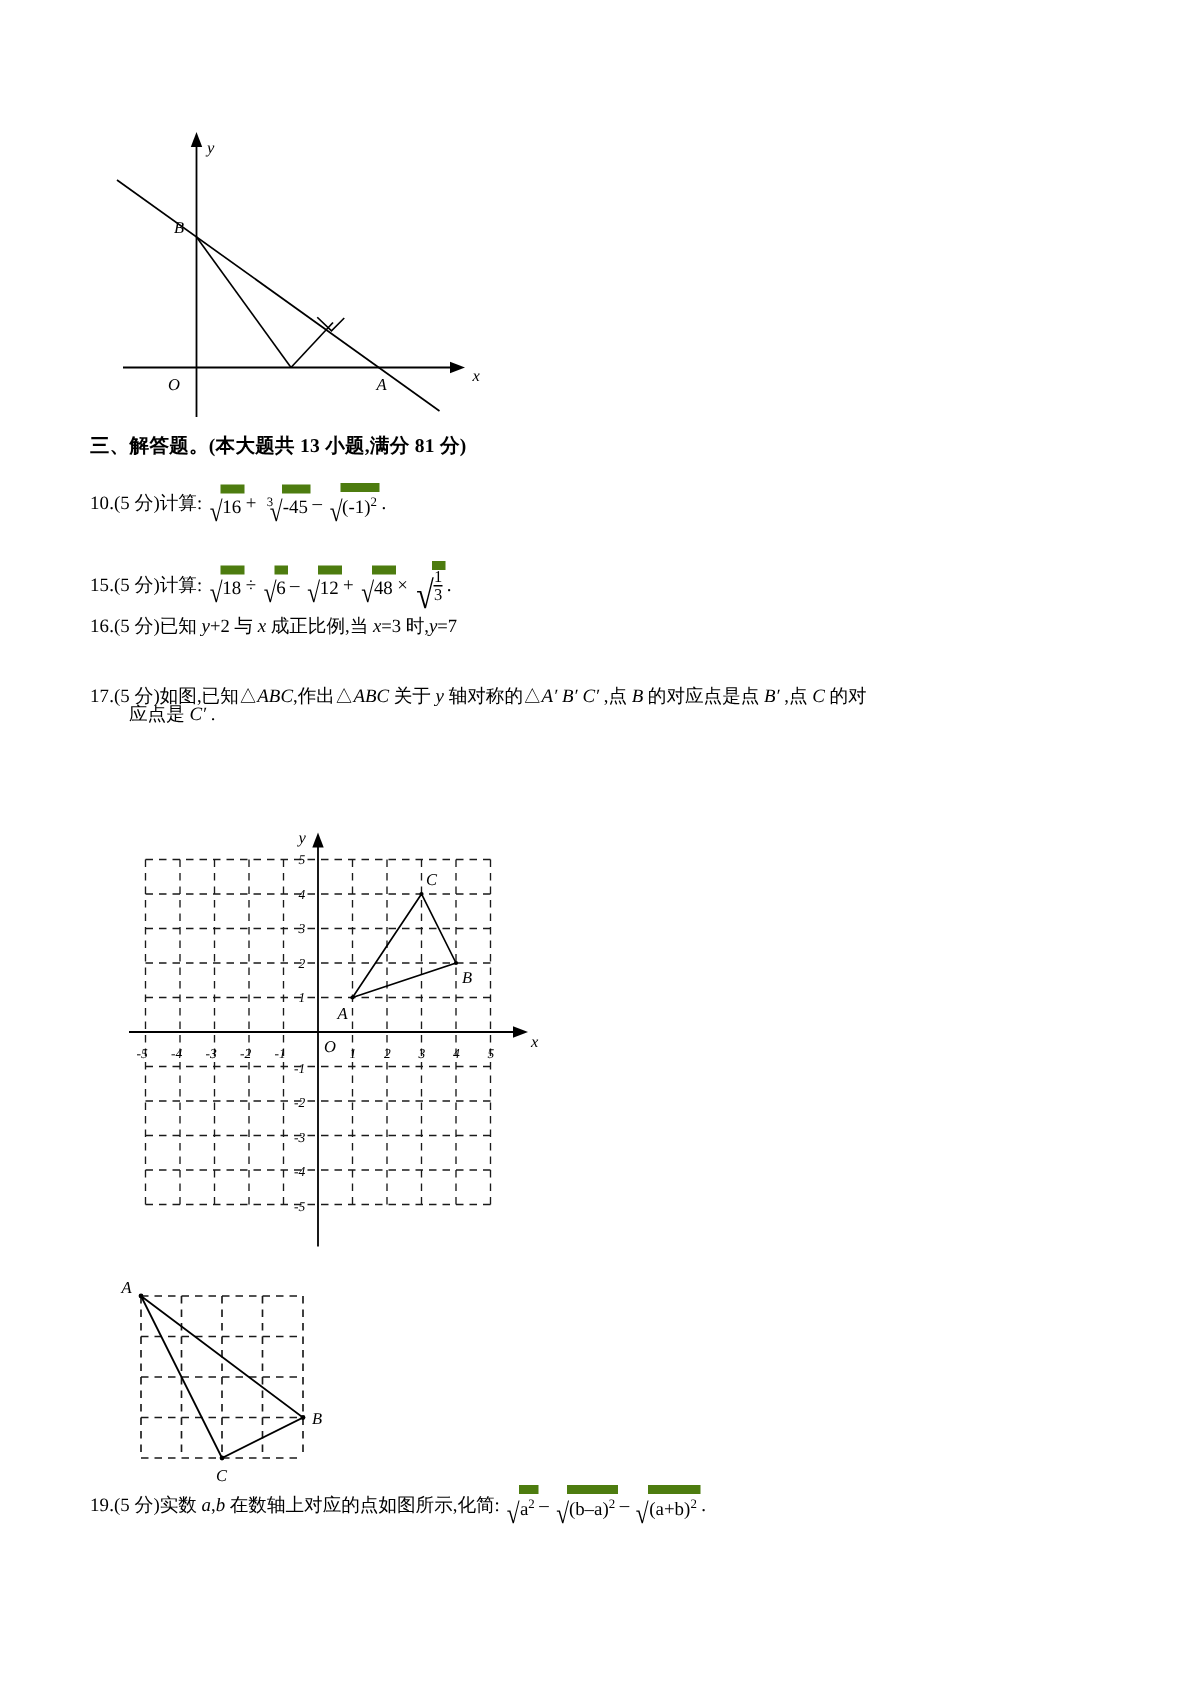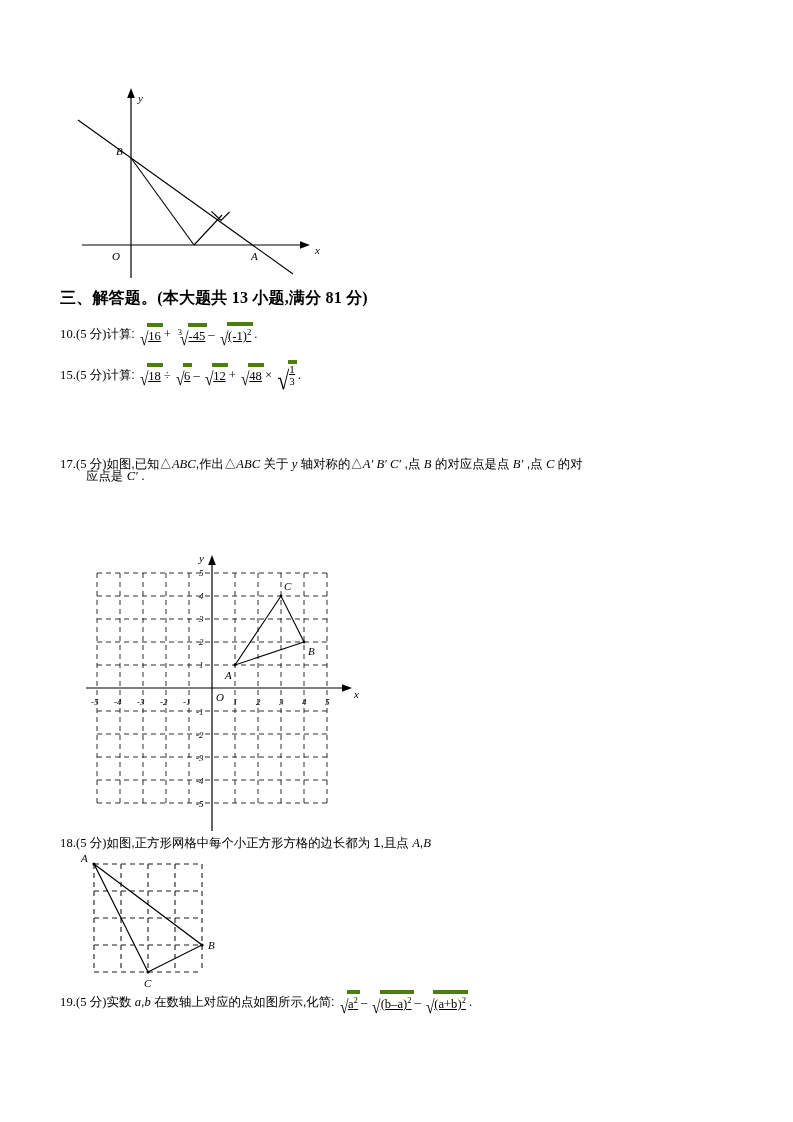--- a/index.html
+++ b/index.html
@@ -30,21 +30,21 @@
     top: 82px;
     width: 280px;
     height: 200px;
   }
 
   
   .section-heading {
     position: absolute;
     left: 60px;
     top: 288px;
-    font-size: 16px;
+    font-size: 13px;
     font-weight: bold;
     font-family: "Liberation Serif", "DejaVu Serif", serif;
     letter-spacing: 0.2px;
     white-space: nowrap;
   }
 
   
   .problem {
     position: absolute;
     left: 60px;
@@ -54,21 +54,21 @@
   }
   .problem .num { letter-spacing: 0.1px; }
   .cont-line {
     position: absolute;
     left: 86px;
     font-size: 12.6px;
     white-space: nowrap;
   }
 
   .ital { font-style: italic; font-family: "Liberation Serif", serif; }
-  .cn { font-family: Liberation Sans, sans-serif; font-size: 12.4px; }
+  .cn { font-family: Liberation Serif, serif; font-size: 12.4px; }
 
   
   .radexpr {
     display: inline-block;
     vertical-align: middle;
     position: relative;
     font-size: 12.6px;
   }
   .sqrt {
     display: inline-block;
@@ -80,26 +80,25 @@
   .sqrt > .sign {
     display: inline-block;
     font-size: 19px;
     line-height: 0.85;
     vertical-align: -3px;
     transform: scaleX(0.82);
     transform-origin: right bottom;
   }
   .sqrt > .rad-body {
     display: inline-block;
-    border-top: 4px solid #4d7c0f;
+    border-top: 6px solid #4d7c0f;
     padding: 0 2px 0 1px;
     margin-left: -1px;
     vertical-align: 2px;
     font-size: 12.6px;
-    text-decoration: underline;
   }
   .idx {
     font-size: 8.5px;
     position: relative;
     top: -7px;
     left: 4px;
   }
   .sup2 {
     font-size: 8.6px;
     vertical-align: super;
@@ -178,26 +177,29 @@
   </div>
 
   <div class="section-heading">三、解答题。(本大题共 13 小题,满分 81 分)</div>
 
   <div class="problem" style="top:322px;">
     <span class="num">10.</span><span>(5 分)</span><span class="cn">计算:</span><span class="radexpr">
       <span class="sqrt"><span class="sign">√</span><span class="rad-body">16</span></span><span>+</span><span class="sqrt"><span class="idx">3</span><span class="sign">√</span><span class="rad-body">-45</span></span><span>–</span><span class="sqrt"><span class="sign">√</span><span class="rad-body"><span>(-1)</span><span class="sup2">2</span></span></span><span>.</span>
     </span>
   </div>
 
-  <div class="problem" style="top:360px;">
+  <div class="problem" style="top:374px;">
     <span class="num">15.</span><span>(5 分)</span><span class="cn">计算:</span><span class="radexpr">
       <span class="sqrt"><span class="sign">√</span><span class="rad-body">18</span></span><span>÷</span><span class="sqrt"><span class="sign">√</span><span class="rad-body">6</span></span><span>–</span><span class="sqrt"><span class="sign">√</span><span class="rad-body">12</span></span><span>+</span><span class="sqrt"><span class="sign">√</span><span class="rad-body">48</span></span><span>×</span><span class="sqrt"><span class="sign" style="font-size:26px;vertical-align:-5px;">√</span><span class="rad-body" style="vertical-align:5px;"><span class="frac"><span class="num-top">1</span><br><span class="den">3</span></span></span></span><span>.</span>
     </span>
   </div>
 
+  <div class="problem" style="top:408px;">
+    <span class="num">16.</span><span>(5 分)</span><span class="cn">已知 </span><span class="ital">y</span><span class="cn">+2 与 </span><span class="ital">x</span><span class="cn"> 成正比例,当 </span><span class="ital">x</span><span class="cn">=3 时,</span><span class="ital">y</span><span class="cn">=7</span>
+  </div>
 
   <div class="problem" style="top:455px;">
     <span class="num">17.</span><span>(5 分)</span><span class="cn">如图,已知△</span><span class="ital">ABC</span><span class="cn">,作出△</span><span class="ital">ABC</span><span class="cn"> 关于 </span><span class="ital">y</span><span class="cn"> 轴对称的△</span><span class="ital">A′  B′  C′</span><span class="cn"> ,点 </span><span class="ital">B</span><span class="cn"> 的对应点是点 </span><span class="ital">B′</span><span class="cn"> ,点 </span><span class="ital">C</span><span class="cn"> 的对</span>
   </div>
   <div class="cont-line" style="top:468px;text-align:right;">
     <span class="cn">应点是 </span><span class="ital">C′</span><span class="cn"> .</span>
   </div>
 
   <div class="fig-grid17">
     <svg width="290" height="290" viewBox="0 0 290 290">
@@ -264,23 +266,20 @@
       <text class="lbl" x="139" y="131">A</text>
       <text class="lbl" x="222" y="107">B</text>
       <text class="lbl" x="198" y="42">C</text>
 
       <text class="lbl" x="130" y="153">O</text>
       <text class="lbl" x="268" y="150">x</text>
       <text class="lbl" x="113" y="14">y</text>
     </svg>
   </div>
 
-  <div class="problem" style="top:834px;">
-    <span class="num">18.</span><span>(5 分)</span><span class="cn">如图,正方形网格中每个小正方形方格的边长都为 1,且点 </span><span class="ital">A</span><span class="cn">,</span><span class="ital">B</span>
-  </div>
 
   <div class="fig-grid18">
     <svg width="175" height="140" viewBox="0 0 175 140">
 
       <g stroke="#1a1a1a" stroke-width="1.1" stroke-dasharray="5,4">
         <line x1="22" y1="12" x2="22" y2="120"></line>
         <line x1="49" y1="12" x2="49" y2="120"></line>
         <line x1="76" y1="12" x2="76" y2="120"></line>
         <line x1="103" y1="12" x2="103" y2="120"></line>
         <line x1="130" y1="12" x2="130" y2="120"></line>

